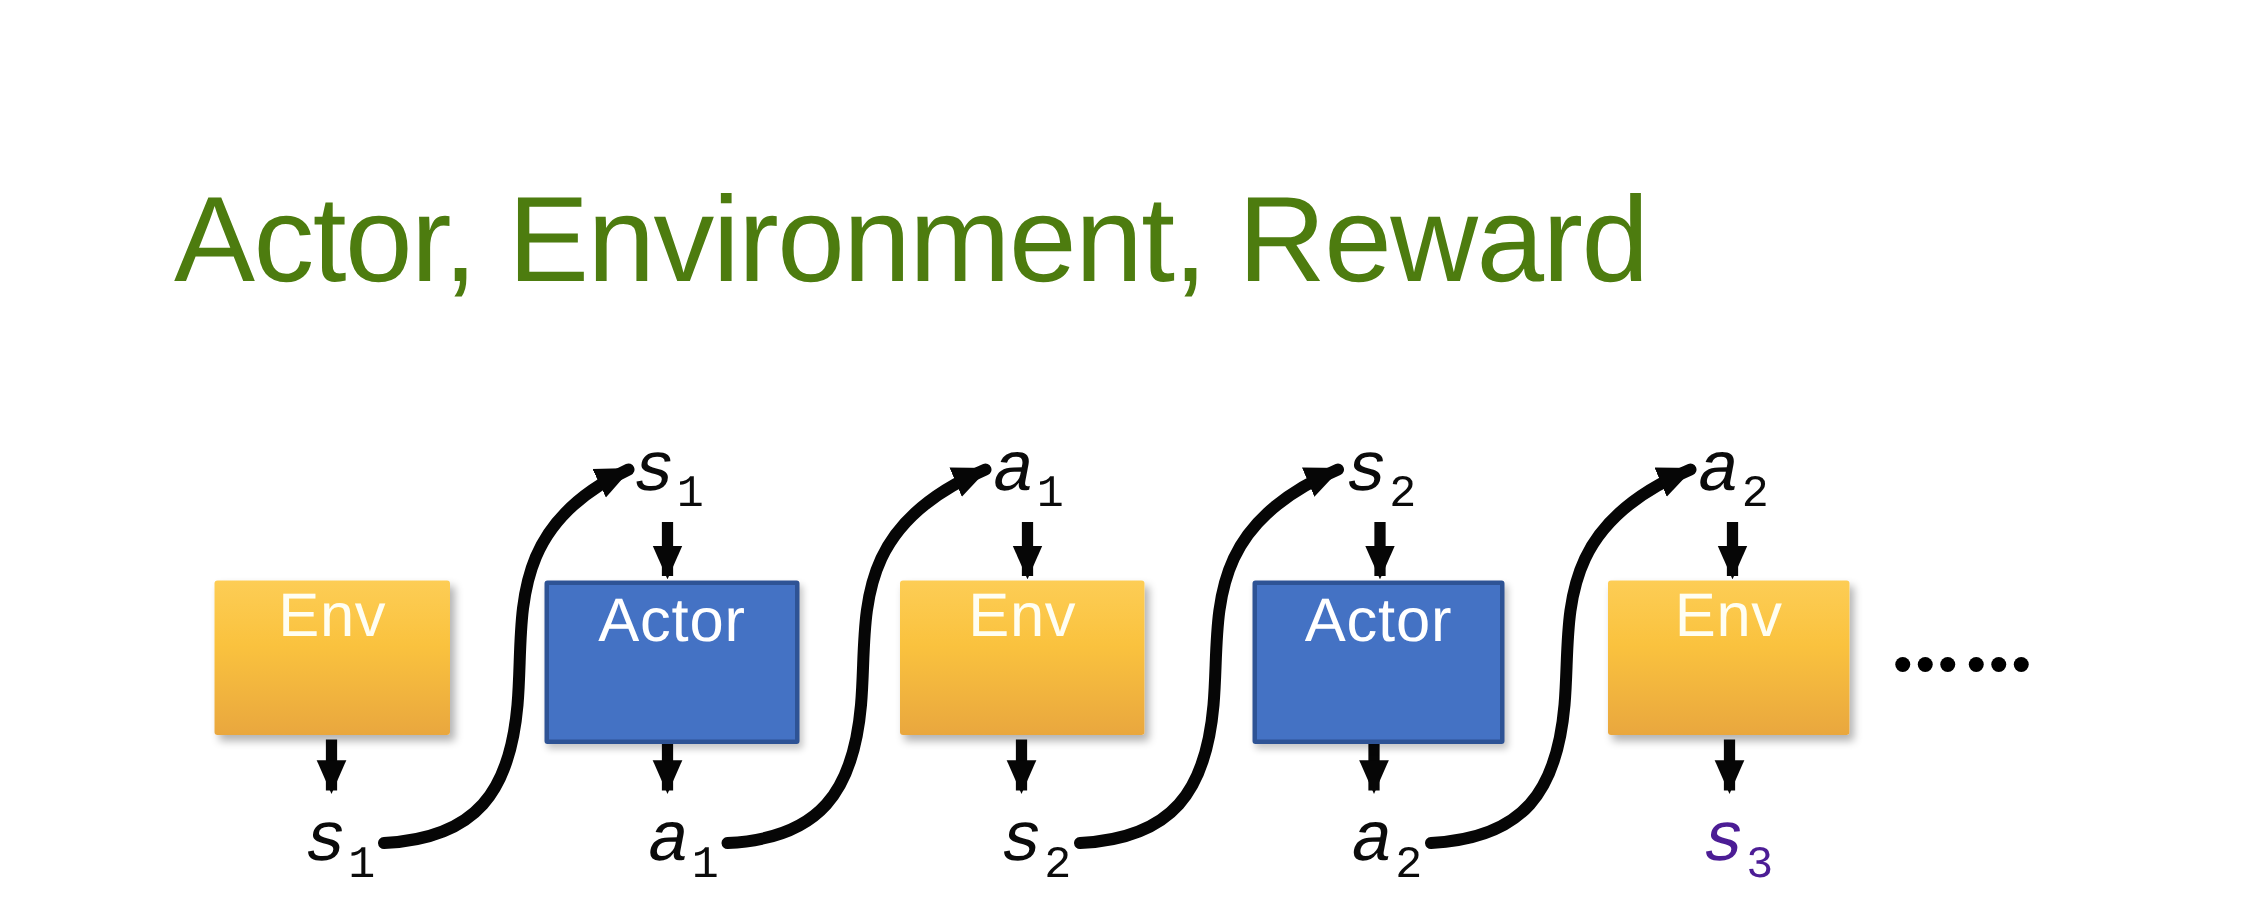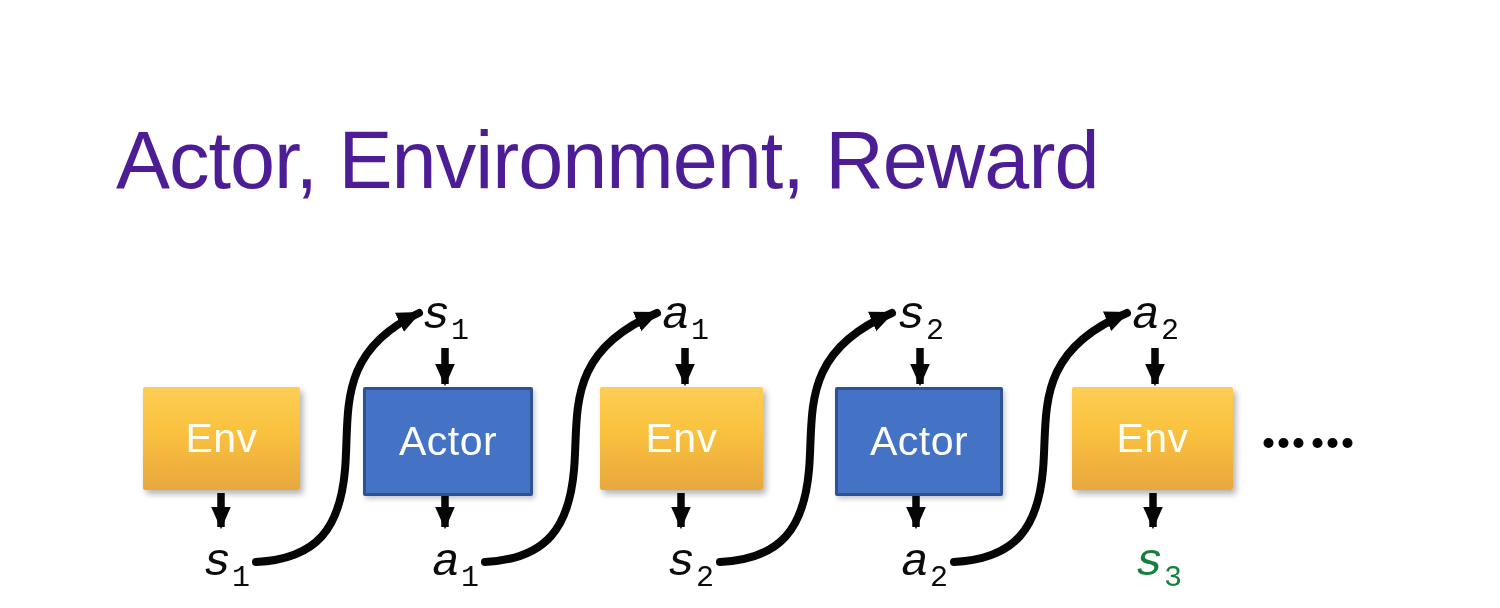--- a/index.html
+++ b/index.html
@@ -7,21 +7,21 @@
     position:relative;width:1500px;height:608px;background:#ffffff;
     font-family:"Liberation Sans",sans-serif;overflow:hidden;
   }
   .title{
     position:absolute;left:116px;top:116px;
     font-size:81px;font-weight:300;letter-spacing:-1px;
     white-space:nowrap;line-height:1.1;
   }
   svg.layer{position:absolute;left:0;top:0;}
   .box{
-    position:absolute;display:flex;align-items:center;justify-content:center;
+    position:absolute;display:flex;justify-content:center;
     font-size:41px;letter-spacing:0.5px;border-radius:2px;
   }
   .box.env{
     background:linear-gradient(180deg,#FDCD55 0%,#FAC23E 42%,#E9A73E 100%);
     box-shadow:3px 4px 6px rgba(0,0,0,0.30);
   }
   .box.actor{
     box-shadow:2px 3px 5px rgba(0,0,0,0.22);
   }
   .mlabel{
@@ -31,21 +31,21 @@
   }
   .mbase{font-style:italic;font-size:47px;}
   .msub{font-size:30px;position:relative;top:11px;left:1px;}
   .dots{position:absolute;display:flex;align-items:center;transform:translate(-50%,-50%);}
   .dot{width:10px;height:10px;border-radius:50%;}
 </style>
 </head>
 <body>
 
 <div class="slide">
-  <div class="title" style="color: #4c1d95;">Actor, Environment, Reward</div>
+  <div class="title" style="color: #4d7c0f;">Actor, Environment, Reward</div>
   <svg class="layer" width="1500" height="608" viewBox="0 0 1500 608">
     <defs>
       <marker id="ah" viewBox="0 0 10 10" refX="9" refY="5" markerWidth="3" markerHeight="3" orient="auto-start-reverse">
         <path d="M0,0.6 L10,5 L0,9.4 Z" fill="#060606"></path>
       </marker>
     </defs>
     <g id="arrow-group">
         <line x1="445" y1="348" x2="445" y2="384" stroke="#060606" stroke-width="7.5" marker-end="url(#ah)"></line>
         <line x1="685" y1="348" x2="685" y2="384" stroke="#060606" stroke-width="7.5" marker-end="url(#ah)"></line>
         <line x1="920" y1="348" x2="920" y2="384" stroke="#060606" stroke-width="7.5" marker-end="url(#ah)"></line>
@@ -80,21 +80,21 @@
     </div>
   <div id="labels-layer">
       <div class="mlabel" style="left: 445px; top: 315px; color: rgb(11, 11, 11);"><span class="mbase">s</span><span class="msub">1</span></div>
       <div class="mlabel" style="left: 685px; top: 315px; color: rgb(11, 11, 11);"><span class="mbase">a</span><span class="msub">1</span></div>
       <div class="mlabel" style="left: 920px; top: 315px; color: rgb(11, 11, 11);"><span class="mbase">s</span><span class="msub">2</span></div>
       <div class="mlabel" style="left: 1155px; top: 315px; color: rgb(11, 11, 11);"><span class="mbase">a</span><span class="msub">2</span></div>
       <div class="mlabel" style="left: 226px; top: 562px; color: rgb(11, 11, 11);"><span class="mbase">s</span><span class="msub">1</span></div>
       <div class="mlabel" style="left: 455px; top: 562px; color: rgb(11, 11, 11);"><span class="mbase">a</span><span class="msub">1</span></div>
       <div class="mlabel" style="left: 690px; top: 562px; color: rgb(11, 11, 11);"><span class="mbase">s</span><span class="msub">2</span></div>
       <div class="mlabel" style="left: 924px; top: 562px; color: rgb(11, 11, 11);"><span class="mbase">a</span><span class="msub">2</span></div>
-      <div class="mlabel" style="left: 1158px; top: 562px; color: #15803d;"><span class="mbase">s</span><span class="msub">3</span></div>
+      <div class="mlabel" style="left: 1158px; top: 562px; color: #4c1d95;"><span class="mbase">s</span><span class="msub">3</span></div>
     </div>
   <div class="dots" id="dots" style="left: 1308px; top: 443px;">
       <span class="dot" style="background: rgb(0, 0, 0); margin-right: 5px;"></span>
       <span class="dot" style="background: rgb(0, 0, 0); margin-right: 5px;"></span>
       <span class="dot" style="background: rgb(0, 0, 0); margin-right: 9px;"></span>
       <span class="dot" style="background: rgb(0, 0, 0); margin-right: 5px;"></span>
       <span class="dot" style="background: rgb(0, 0, 0); margin-right: 5px;"></span>
       <span class="dot" style="background: rgb(0, 0, 0); margin-right: 0px;"></span>
     </div>
 </div>

